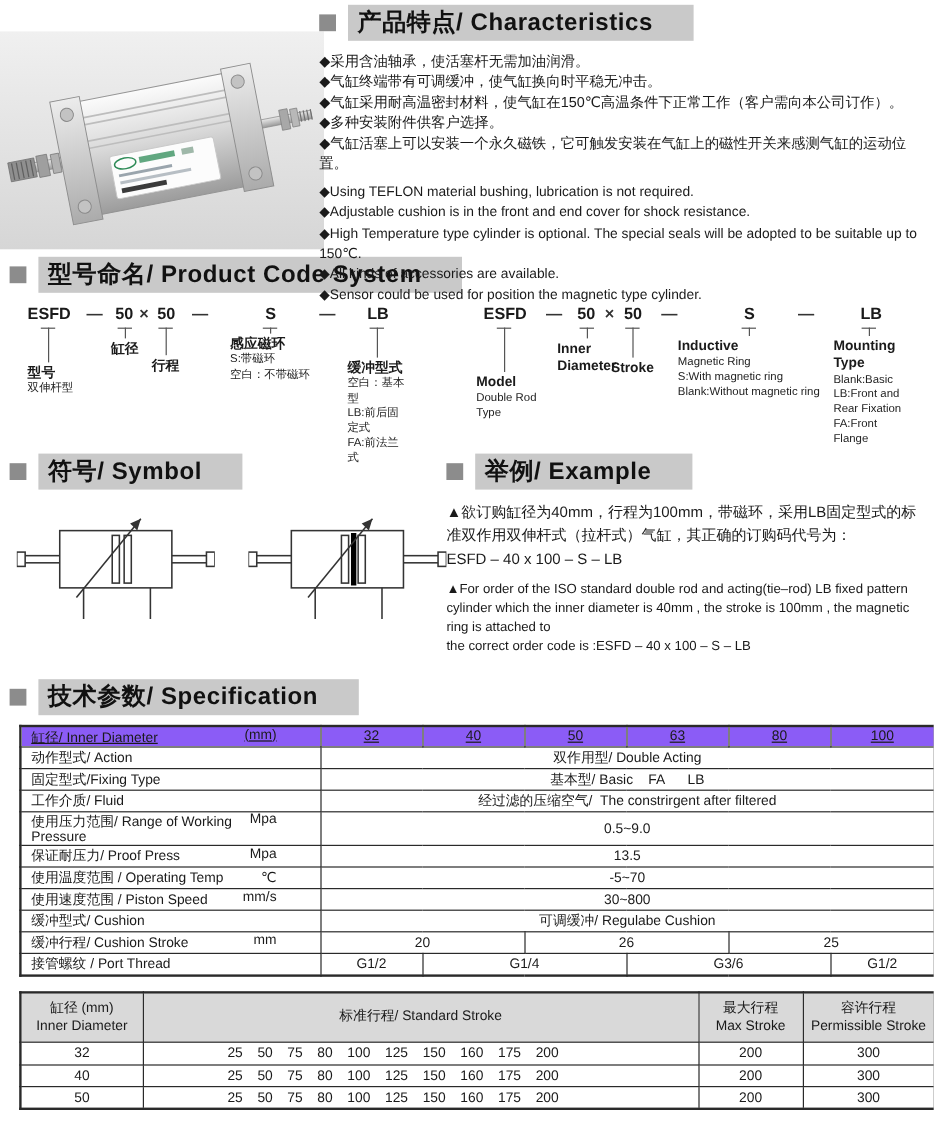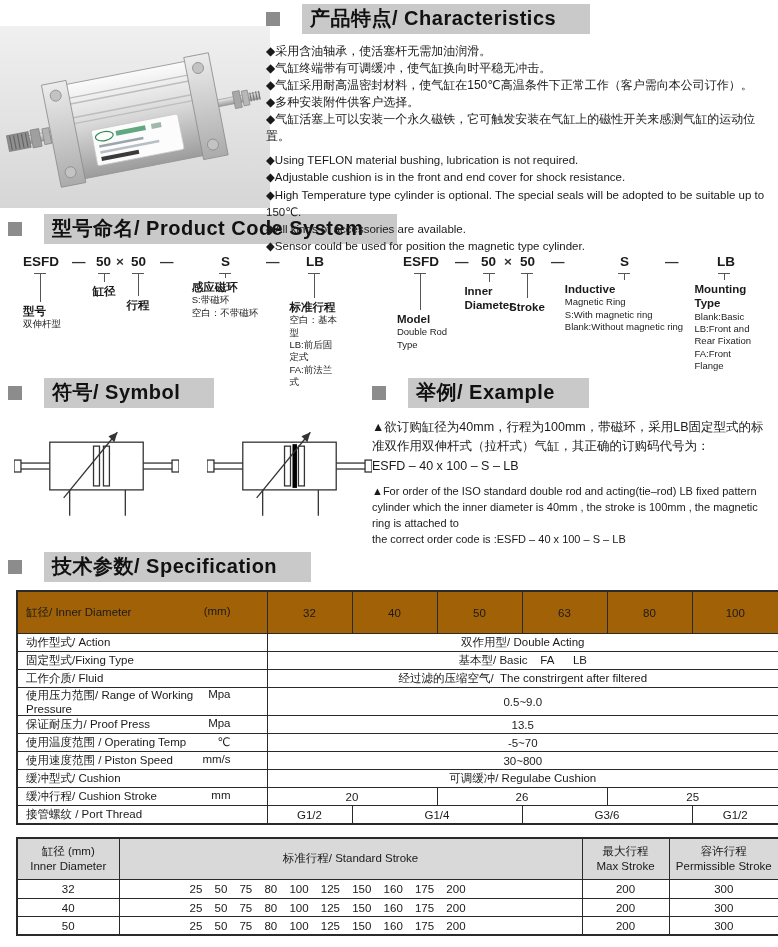--- a/index.html
+++ b/index.html
@@ -4,21 +4,21 @@
 <style>
   * { margin:0; padding:0; box-sizing:border-box; }
   html,body { background:#fff; }
   body {
     width:778px; height:947px; overflow:hidden; position:relative;
     font-family:"Liberation Sans","DejaVu Sans",sans-serif; color:#1a1a1a;
   }
   .pre { white-space:pre-line; }
 
   
-  .sec-head { display:flex; align-items:center; gap:22px; }
+  .sec-head { display:flex; align-items:center; gap:10px; }
   .marker { width:14px; height:14px; background:#8c8c8c; flex:0 0 auto; }
   .head-bar {
     background:#c9c9c9; font-weight:bold; font-size:20px; letter-spacing:.5px;
     padding:1px 34px 2px 8px; color:#111;
   }
 
   
   #row-top { position:relative; height:210px; }
   #photo { position:absolute; left:0; top:26px; }
   #chars { position:absolute; left:266px; top:4px; width:510px; }
@@ -45,26 +45,26 @@
   #ex-block { width:400px; padding-right:6px; }
   .ex-cn { margin-top:10px; font-size:12.5px; line-height:1.55; white-space:pre-line; }
   .ex-en { margin-top:8px; font-size:11px; line-height:1.45; white-space:pre-line; }
 
   
   table { border-collapse:collapse; table-layout:fixed; }
   #spec-table, #stroke-table { width:762px; margin:8px 0 0 8px; border:2px solid #2a2a2a; }
   #spec-table td, #spec-table th, #stroke-table td, #stroke-table th {
     border:1px solid #2a2a2a; font-size:11.5px; font-weight:normal; text-align:center; overflow:hidden;
   }
-  #spec-table th { background:#a16207; height:43px; }
+  #spec-table th { background:#8b5cf6; height:18px;text-decoration:underline; }
   #spec-table td { height:18px; background:#fff; }
   .lblcell { text-align:left !important; }
   .lblwrap { display:flex; justify-content:space-between; padding:0 36px 0 8px; }
   .fx { white-space:pre; }
-  #sec-spec { margin-top:4px; padding-left:8px; }
+  #sec-spec { margin-top:18px; padding-left:8px; }
   #sec-stroke { margin-top:12px; padding-left:8px; }
   #stroke-table th { background:#d9d9d9; height:42px; white-space:pre-line; line-height:1.35; }
   #stroke-table td { height:18.5px; background:#fff; }
   .strokes { text-align:left !important; padding-left:70px; white-space:pre; word-spacing:9px; }
 </style>
 </head>
 <body>
 
 <div id="row-top">
 
@@ -201,21 +201,21 @@
       </span>
       <span class="lbl" style="left:120px;top:44px">
         <span class="m">行程</span>
       </span>
       <span class="lbl" style="left:207px;top:26px">
         <span class="m">感应磁环</span>
         <span class="s">S:带磁环
 空白：不带磁环</span>
       </span>
       <span class="lbl" style="left:296px;top:46px">
-        <span class="m">标准行程</span>
+        <span class="m">缓冲型式</span>
         <span class="s">空白：基本型
 LB:前后固定式
 FA:前法兰式</span>
       </span>
     </div>
 
     <div class="diag" style="left:385px;width:390px;">
       <span class="code" style="left:10px">ESFD</span>
       <span class="sep" style="left:62px">—</span>
       <span class="code" style="left:88px">50</span>

